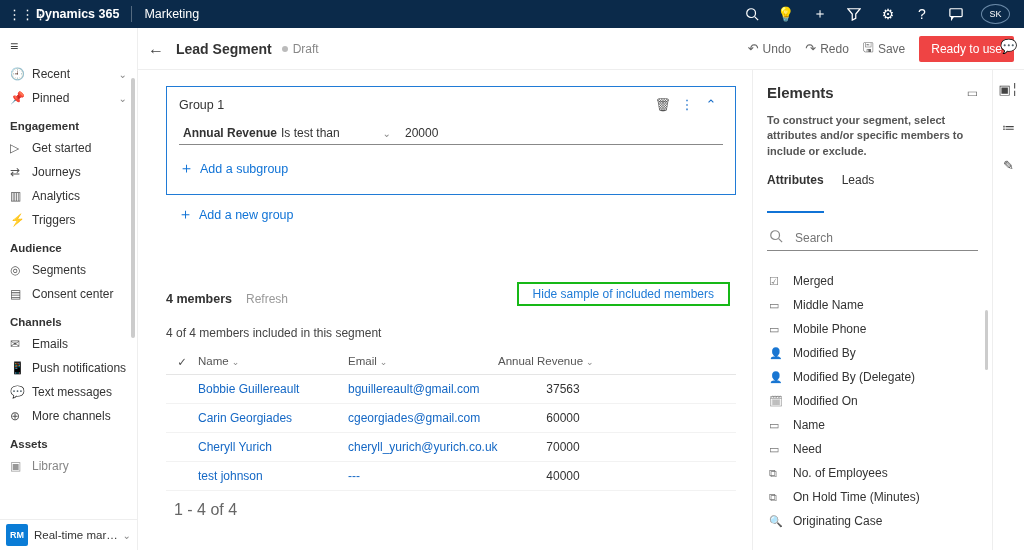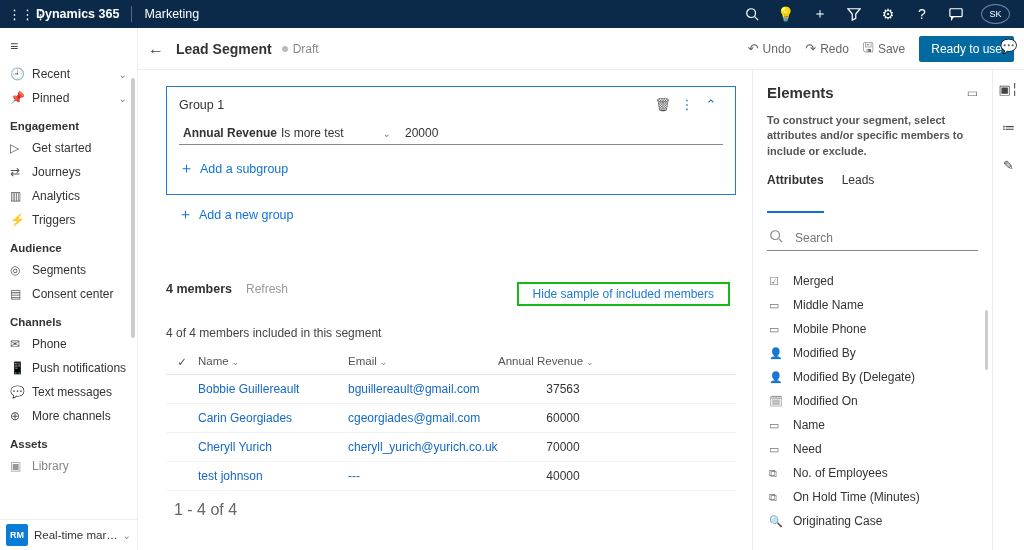--- a/index.html
+++ b/index.html
@@ -31,41 +31,41 @@
 
 .main { flex: 1; display: flex; flex-direction: column; position: relative; }
 .cmdbar { height: 42px; border-bottom: 1px solid #eee; display: flex; align-items: center; padding: 0 10px; }
 .cmdbar .back { width: 24px; font-size: 16px; color: #444; cursor: pointer; }
 .cmdbar .title { font-size: 14px; font-weight: 600; margin-left: 4px; }
 .cmdbar .status { margin-left: 10px; color: #888; font-size: 12px; display: flex; align-items: center; }
 .cmdbar .status .dot { width: 6px; height: 6px; background: #bbb; border-radius: 50%; margin-right: 5px; }
 .cmdbar .spacer { flex: 1; }
 .cmdbar .act { display: flex; align-items: center; color: #666; font-size: 12px; margin-right: 14px; cursor: pointer; }
 .cmdbar .act .ic { margin-right: 4px; font-size: 13px; }
-.cmdbar .primary { background: #0369a1; color: #fff; padding: 6px 12px; font-size: 12px; border-radius: 2px; cursor: pointer; }
+.cmdbar .primary { background: #ef4444; color: #fff; padding: 6px 12px; font-size: 12px; border-radius: 2px; cursor: pointer; }
 
 .content { flex: 1; display: flex; overflow: hidden; }
 .canvas { flex: 1; padding: 16px 12px 0 28px; overflow-y: auto; position: relative; }
 .group-card { border: 1px solid #207bd6; padding: 10px 12px 12px; }
 .group-head { display: flex; align-items: center; margin-bottom: 8px; }
 .group-head .gt { font-size: 12.5px; color: #333; flex: 1; }
 .group-head .gic { width: 24px; text-align: center; color: #555; cursor: pointer; font-size: 13px; }
 .group-head .gic.blue { color: #1a6fc9; }
 .cond-row { border-bottom: 1px solid #888; display: flex; align-items: center; padding: 6px 4px 4px; margin-bottom: 10px; }
 .cond-row .attr { font-size: 12px; font-weight: 600; width: 98px; }
 .cond-row .sel { font-size: 12px; color: #333; flex: 0 0 110px; display: flex; align-items: center; }
 .cond-row .sel .dd { margin-left: auto; color: #888; font-size: 10px; }
 .cond-row .gap { width: 14px; }
 .cond-row .val { font-size: 12px; flex: 1; }
 .addrow { color: #1073d6; font-size: 12.5px; padding: 4px 0; cursor: pointer; display: flex; align-items: center; }
 .addrow .plus { font-size: 15px; margin-right: 6px; font-weight: 300; }
 .addgroup { color: #1073d6; font-size: 12.5px; padding: 10px 0 0 12px; cursor: pointer; display: flex; align-items: center; }
 .addgroup .plus { font-size: 15px; margin-right: 6px; font-weight: 300; }
 
-.members-hdr { display: flex; align-items: flex-start; margin-top: 58px; padding: 0 6px 8px 0; }
+.members-hdr { display: flex; align-items: flex-end; margin-top: 58px; padding: 0 6px 8px 0; }
 .members-hdr .mt { font-size: 12.5px; font-weight: 600; }
 .members-hdr .ref { font-size: 12px; color: #999; margin-left: 14px; cursor: pointer; }
 .members-hdr .spacer { flex: 1; }
 .members-hdr .hide { border: 2px solid #17b817; color: #207bd6; font-size: 12px; padding: 3px 14px; cursor: pointer; }
 .members-sub { font-size: 12px; color: #444; margin: 12px 0 10px 0; }
 .tbl { width: 100%; }
 .tbl .thead { display: flex; border-bottom: 1px solid #e5e5e5; padding: 5px 0; font-size: 11.5px; color: #555; }
 .tbl .col-chk { width: 32px; text-align: center; }
 .tbl .col-name { width: 150px; }
 .tbl .col-email { width: 150px; }
@@ -172,21 +172,21 @@
           <span class="txt">Segments</span>
         </div>
       <div class="row">
           <span class="ic">▤</span>
           <span class="txt">Consent center</span>
         </div>
 
       <div class="heading">Channels</div>
       <div class="row">
           <span class="ic">✉</span>
-          <span class="txt">Phone</span>
+          <span class="txt">Emails</span>
         </div>
       <div class="row">
           <span class="ic">📱</span>
           <span class="txt">Push notifications</span>
         </div>
       <div class="row">
           <span class="ic">💬</span>
           <span class="txt">Text messages</span>
         </div>
       <div class="row">
@@ -239,21 +239,21 @@
         <div class="group-card">
           <div class="group-head">
             <div class="gt">Group 1</div>
             <div class="gic">🗑</div>
             <div class="gic blue">⋮</div>
             <div class="gic blue">⌃</div>
           </div>
           <div class="cond-row">
             <div class="attr">Annual Revenue</div>
             <div class="sel">
-                <span>Is more test</span>
+                <span>Is test than</span>
                 <span class="dd">⌄</span>
               </div>
             <div class="gap"></div>
             <div class="val">20000</div>
           </div>
           <div class="addrow">
               <span class="plus">＋</span>
               <span>Add a subgroup</span>
             </div>
         </div>

